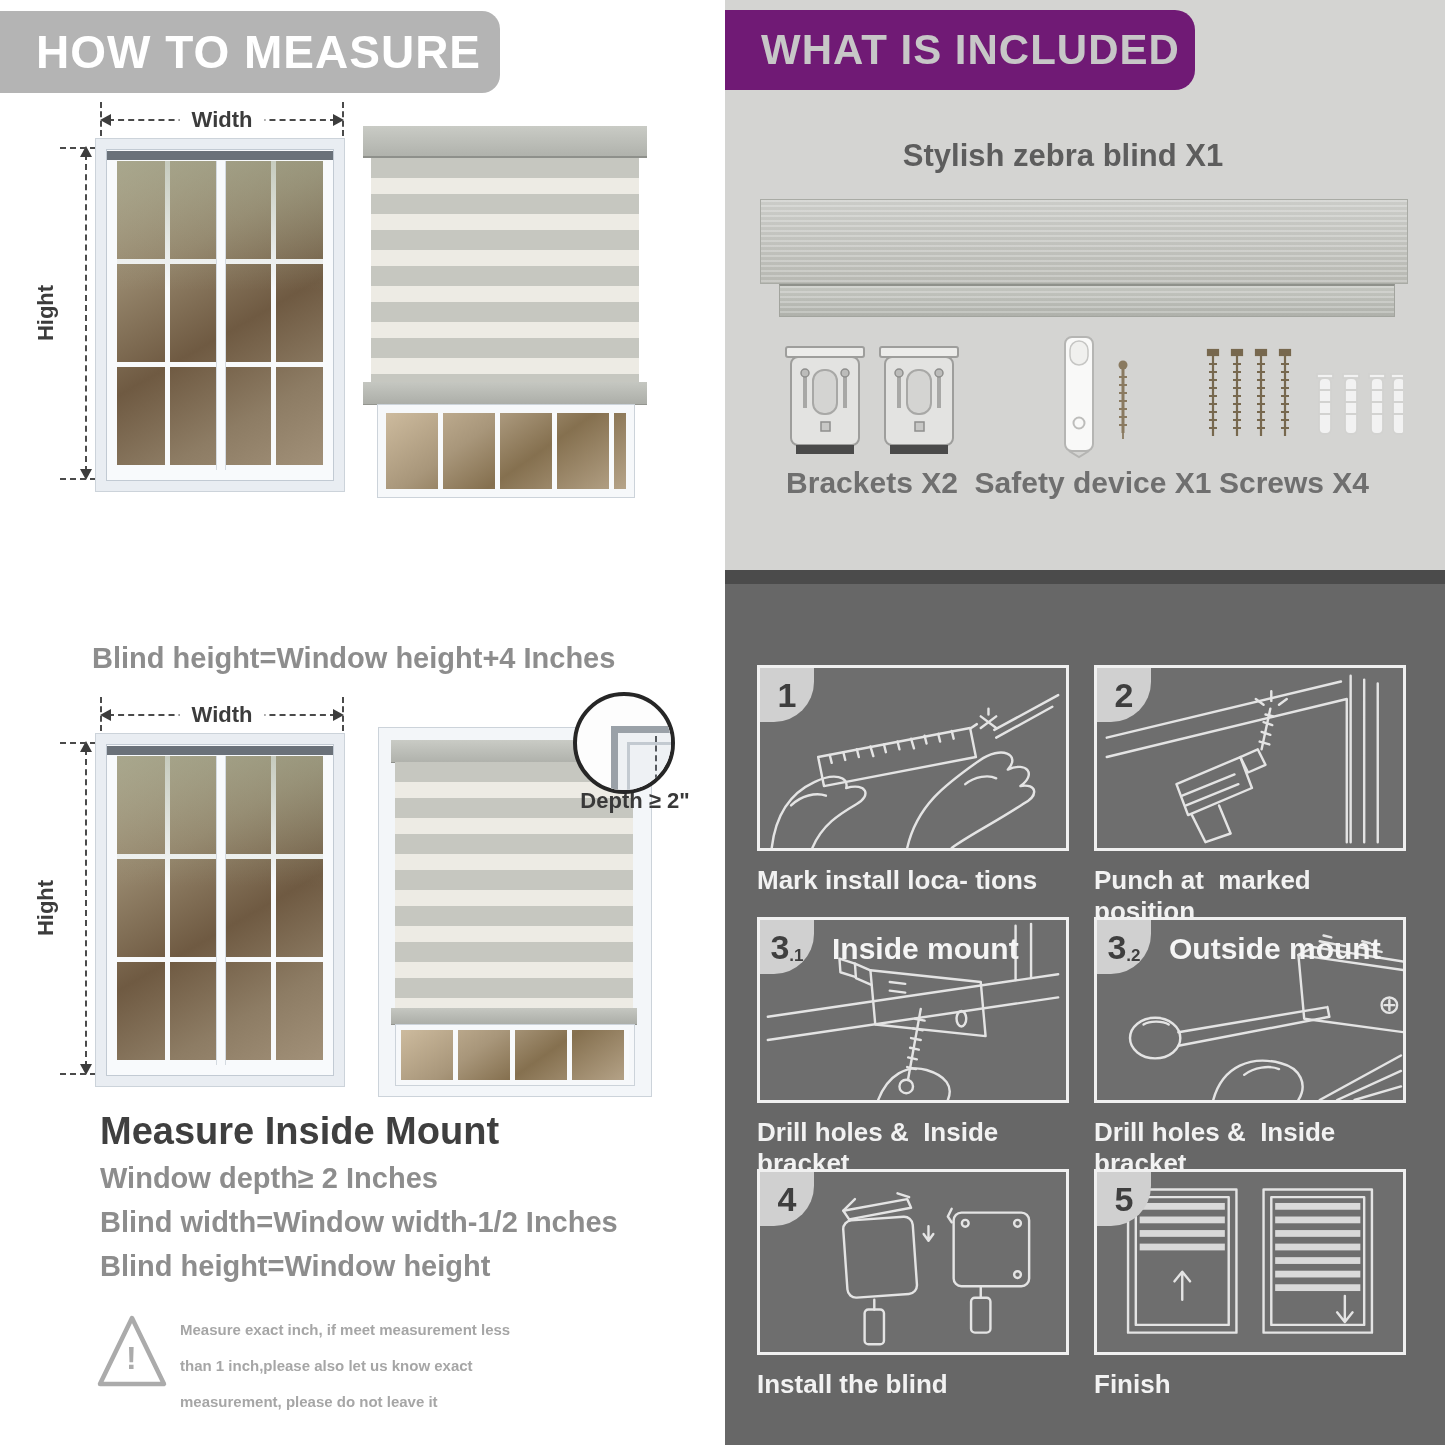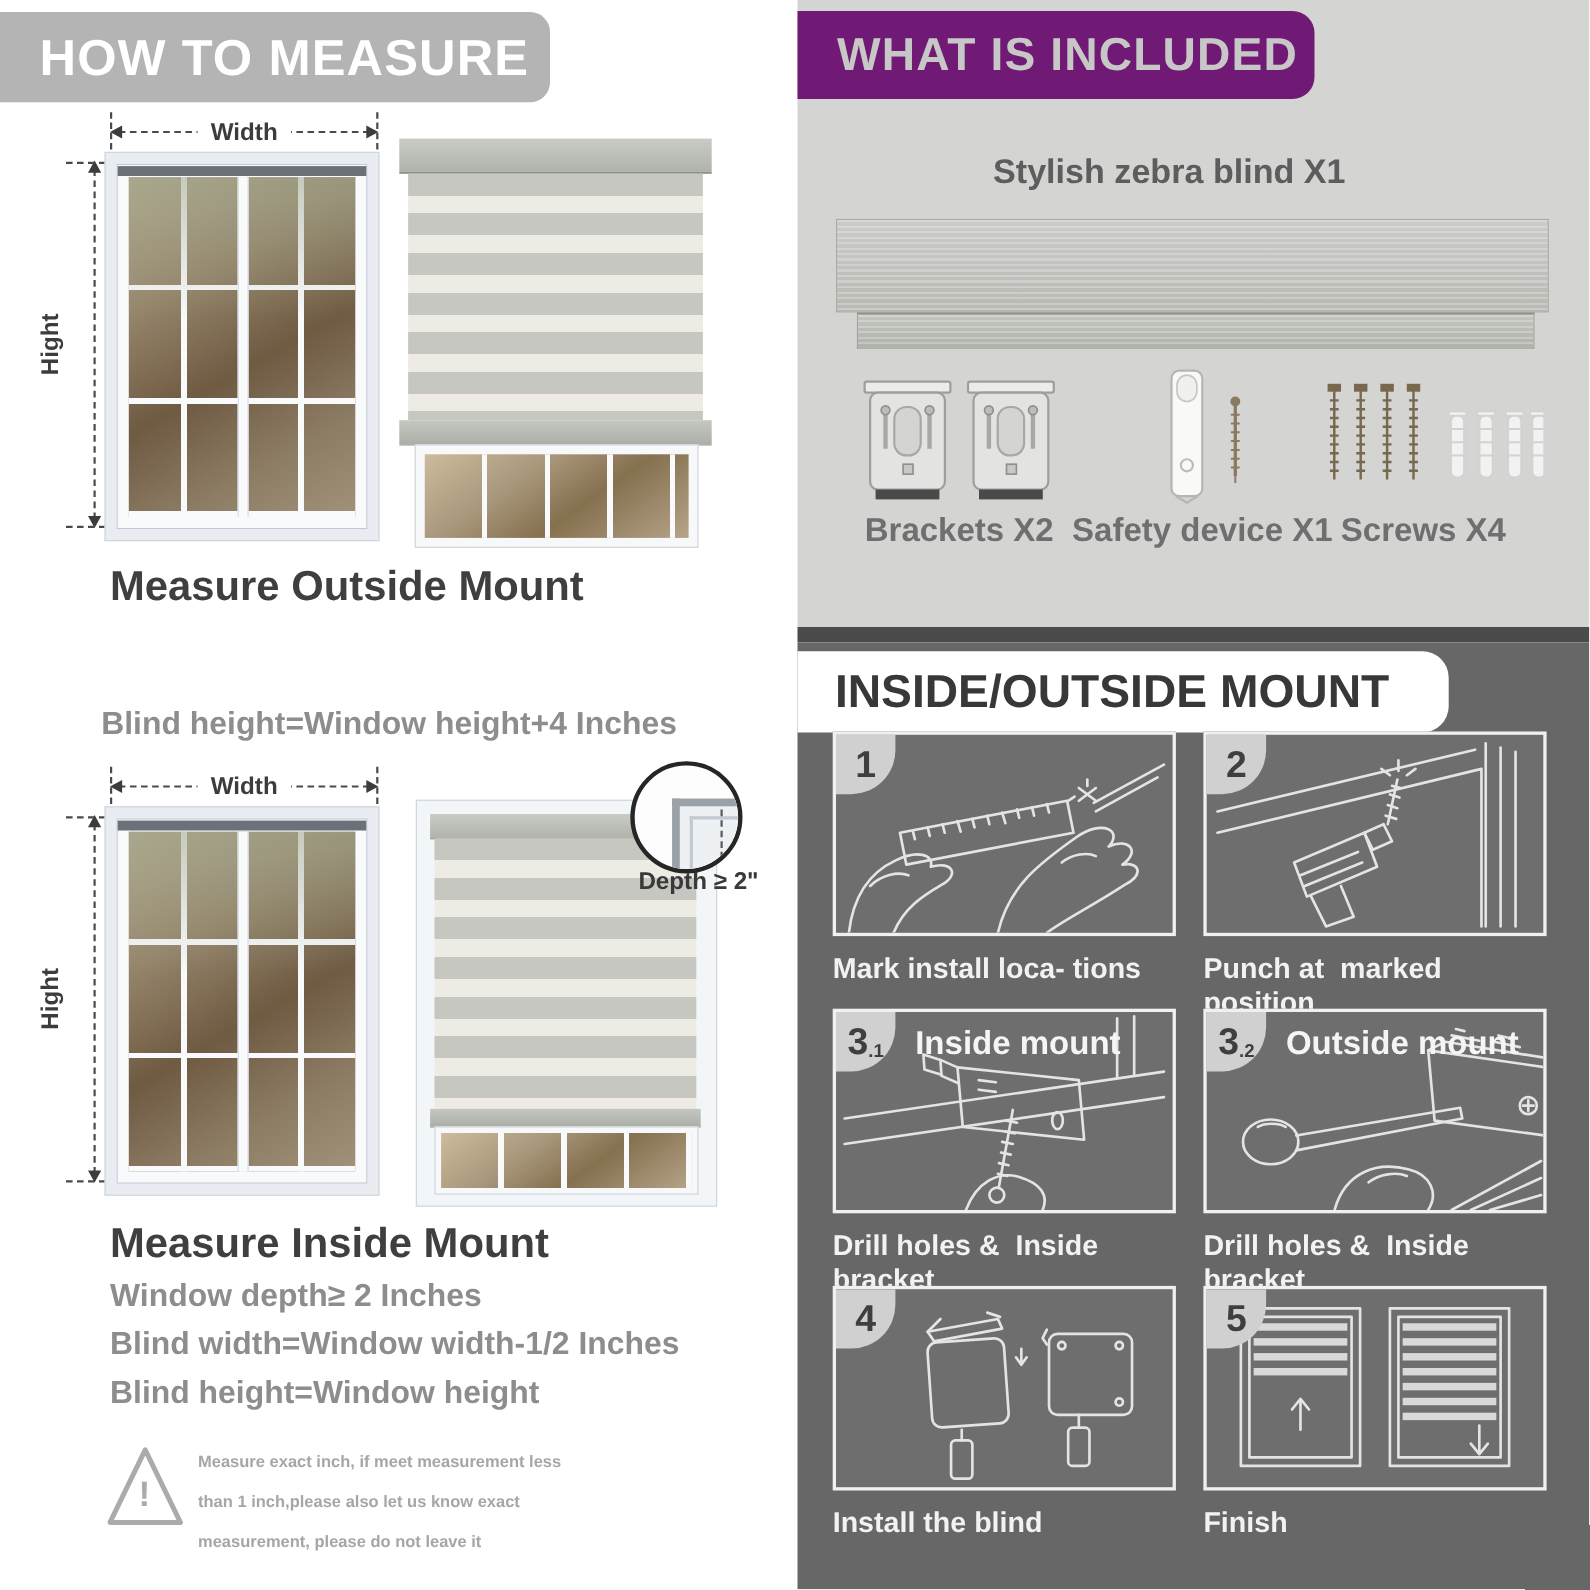--- a/index.html
+++ b/index.html
@@ -146,21 +146,20 @@
 
   <div class="abs" style="left:363px;top:126px;width:284px;height:372px;">
     <div class="cassette" style="left:0;top:0;width:284px;height:30px;"></div>
     <div class="abs zebra" style="left:8px;top:32px;width:268px;height:224px;"></div>
     <div class="rail" style="left:0;top:256px;width:284px;height:22px;"></div>
     <div class="mini-window" style="left:14px;top:278px;width:256px;height:92px;">
       <div class="mini-glass"></div>
     </div>
   </div>
 
-  <div class="abs sec-title" style="left:100px;top:512px;">Measure Outside Mount</div>
   <div class="abs sec-line" style="left:92px;top:606px;margin-top:36px;">Blind height=Window height+4 Inches</div>
 
   <div class="dim-h" style="left:100px;top:705px;width:244px;">
     <div class="line"></div>
     <span class="ah l"></span>
     <span class="ah r"></span>
     <div class="lbl">Width</div>
   </div>
   <div class="tickv" style="left:100px;top:697px;"></div>
   <div class="tickv" style="left:342px;top:697px;"></div>
@@ -309,21 +308,20 @@
     </div>
 
     <div class="part-label" style="left:47px;width:200px;">Brackets X2</div>
     <div class="part-label" style="left:238px;width:260px;">Safety device X1</div>
     <div class="part-label" style="left:469px;width:200px;">Screws X4</div>
   </div>
 
   <div class="abs band"></div>
 
   <div class="abs sec-mount">
-    <div class="mount-header">INSIDE/OUTSIDE MOUNT</div>
 
     <div class="step" style="left:32px;top:81px;">
       <div class="step-panel">
         <div class="badge">
           <span class="num">1</span>
             <span class="sub"></span>
         </div>
         <div class="art">
           <svg viewBox="0 0 312 186">
             <path d="M58 92 L215 62 L221 92 L64 122 Z"></path>

